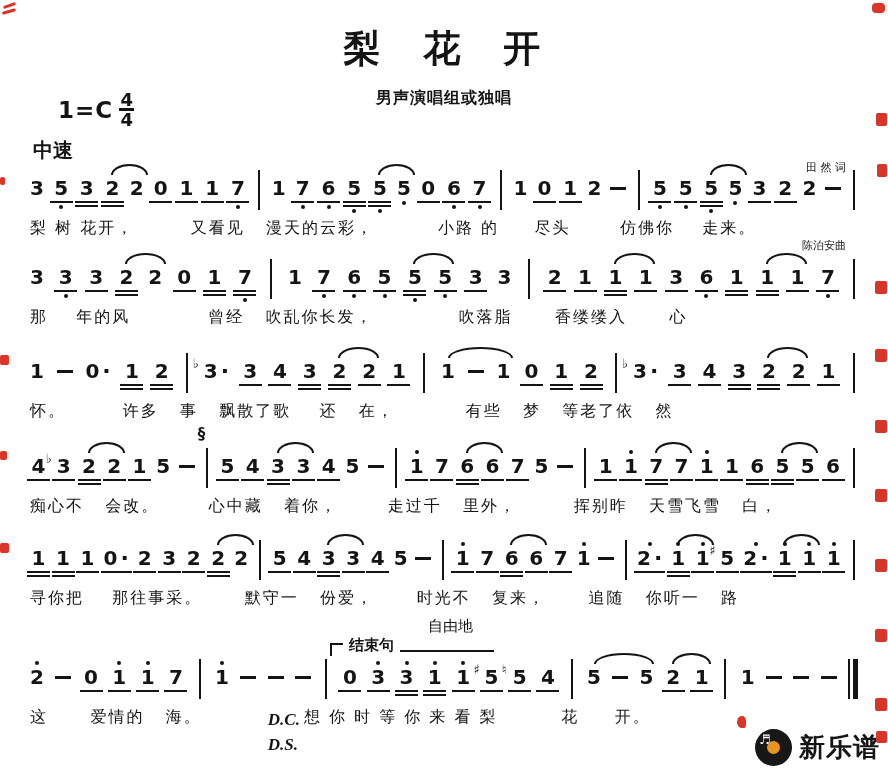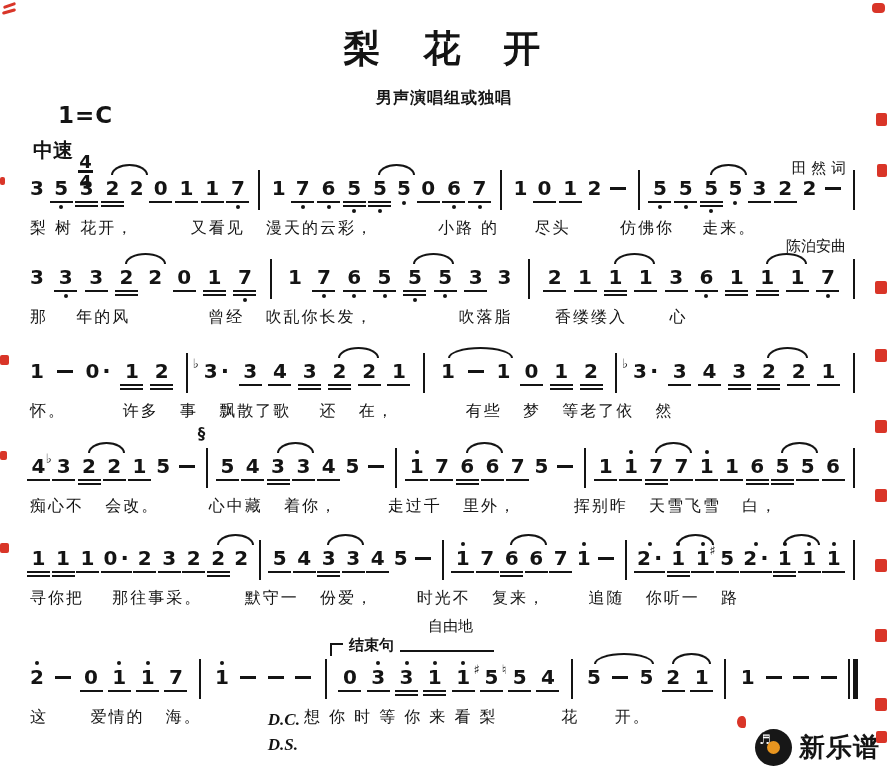--- a/index.html
+++ b/index.html
@@ -5,26 +5,26 @@
   html,body { margin:0; padding:0; background:#ffffff; }
   .page {
     position:relative; width:888px; height:774px; background:#ffffff;
     font-family:"DejaVu Sans", sans-serif; color:#141414; overflow:hidden;
   }
   
   .title { position:absolute; top:24px; left:0; width:100%; text-align:center;
            font-size:37px; font-weight:bold; letter-spacing:4px; word-spacing:22px; white-space:pre; }
   .subtitle { position:absolute; top:88px; left:0; width:100%; text-align:center;
               font-size:16px; font-weight:bold; letter-spacing:1px; }
-  .keysig { position:absolute; top:102px; left:58px; display:flex; align-items:center; gap:26px; font-weight:bold;flex-direction:column; }
+  .keysig { position:absolute; top:92px; left:58px; display:flex; align-items:center; gap:6px; font-weight:bold; }
   .keytext { font-size:23px; letter-spacing:1px; }
   .timesig { display:flex; flex-direction:column; align-items:center; font-size:18px; line-height:15px; font-weight:bold; }
   .timesig .tsbar { width:15px; height:3px; background:#141414; margin:1px 0; }
   .tempo { position:absolute; top:137px; left:33px; font-size:20px; font-weight:bold; }
-  .credits { position:absolute; top:103px; right:42px; font-size:15px; line-height:26px; text-align:right; white-space:pre; }
+  .credits { position:absolute; top:103px; right:42px; font-size:11px; line-height:26px; text-align:right; white-space:pre; }
   
   .system { position:absolute; left:30px; width:828px; }
   .sys1{top:164px} .sys2{top:253px} .sys3{top:347px} .sys4{top:442px} .sys5{top:534px} .sys6{top:653px}
   .notes-row { display:flex; justify-content:space-between; align-items:flex-start; }
   .note { position:relative; display:flex; flex-direction:column; align-items:center; min-width:8px; }
   .ntop { height:13px; width:100%; display:flex; align-items:flex-end; justify-content:center; position:relative; }
   .nmid { height:22px; display:flex; align-items:center; font-size:20px; font-weight:bold; line-height:22px; position:relative; }
   .nbot { height:14px; display:flex; flex-direction:column; align-items:center; width:100%; }
   .dot { width:4px; height:4px; background:#141414; border-radius:50%; }
   .ntop .dot { margin-bottom:1px; }

